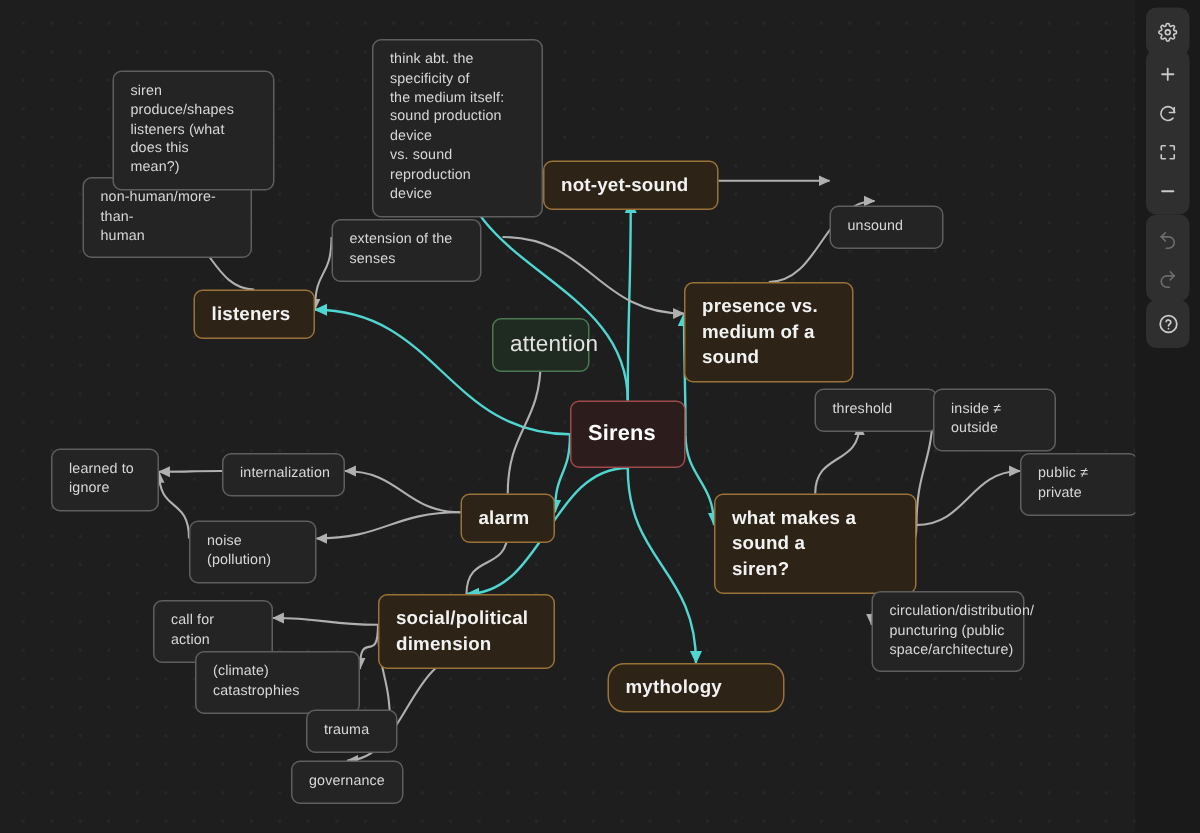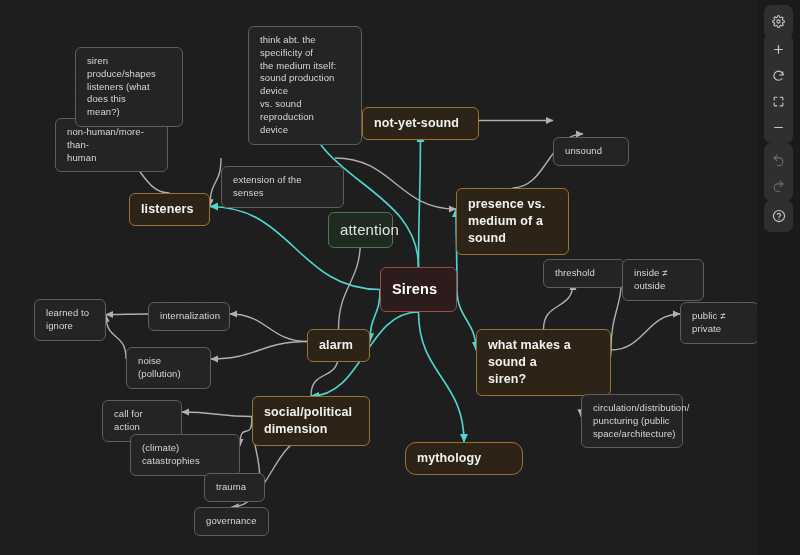--- a/index.html
+++ b/index.html
@@ -126,21 +126,21 @@
           <path d="M611,350 C611,381.92 581,384.58 581,416.5" stroke="#b0b0b0" stroke-width="1.4" fill="none" marker-end="url(#ah-d)"></path>
         </g>
     </svg>
     <div id="node-layer">
         <div class="node root" style="left: 380px; top: 267px; width: 77px; min-height: 45px;"><span>Sirens</span></div>
         <div class="node topic" style="left: 362px; top: 107px; width: 117px; min-height: 27px;"><span>not-yet-sound</span></div>
         <div class="node plain" style="left: 553px; top: 107px; width: 76px; min-height: 27px; margin-top: 30px;"><span>unsound</span></div>
         <div class="node topic" style="left: 456px; top: 188px; width: 113px; min-height: 42px;"><span>presence vs.
 medium of a sound</span></div>
         <div class="node green" style="left: 328px; top: 212px; width: 65px; min-height: 28px;"><span>attention</span></div>
-        <div class="node plain" style="left: 221px; top: 146px; width: 123px; min-height: 24px; margin-top: 20px;"><span>extension of the senses</span></div>
+        <div class="node plain" style="left: 221px; top: 146px; width: 100px; min-height: 24px;"><span>extension of the senses</span></div>
         <div class="node topic" style="left: 129px; top: 193px; width: 81px; min-height: 27px;"><span>listeners</span></div>
         <div class="node plain" style="left: 55px; top: 118px; width: 113px; min-height: 34px;"><span>non-human/more-than-
 human</span></div>
         <div class="node plain" style="left: 75px; top: 47px; width: 108px; min-height: 47px;"><span>siren produce/shapes
 listeners (what does this
 mean?)</span></div>
         <div class="node plain" style="left: 248px; top: 26px; width: 114px; min-height: 72px;"><span>think abt. the specificity of
 the medium itself:
 sound production device
 vs. sound reproduction

